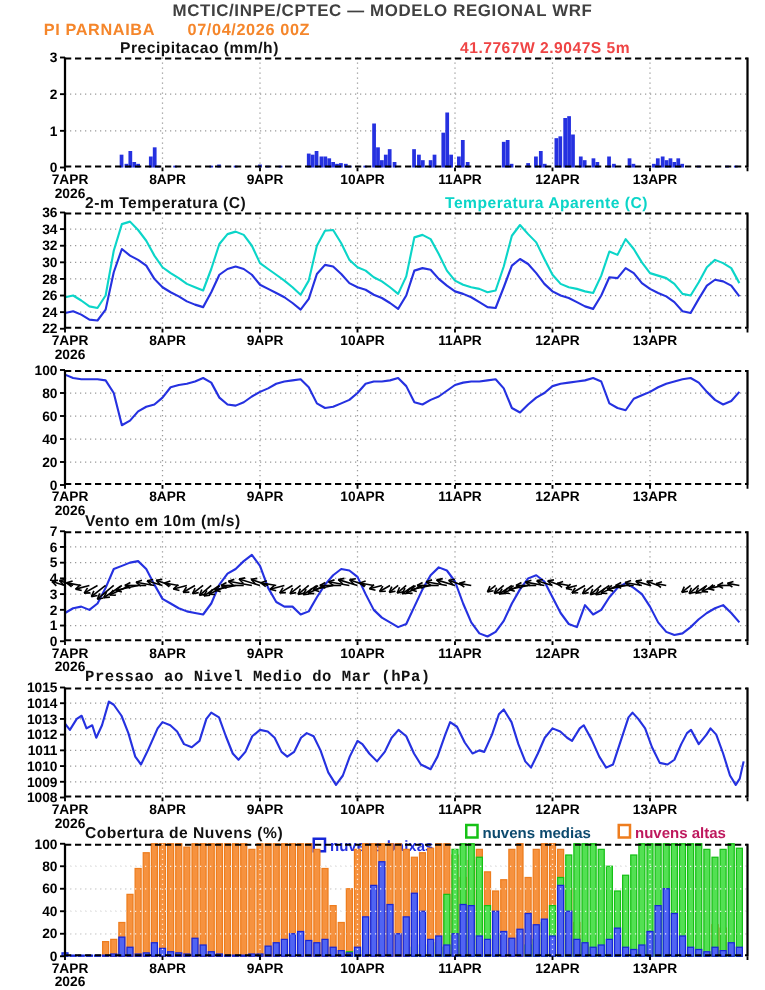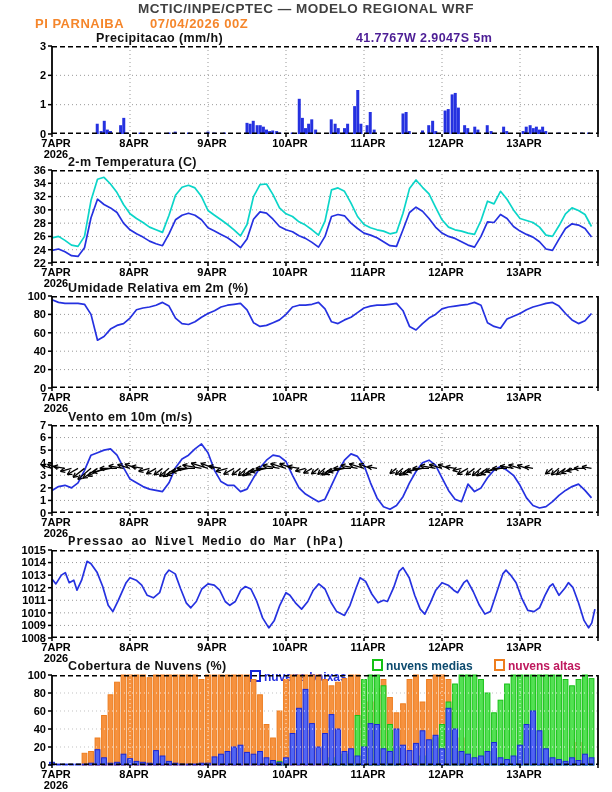--- a/index.html
+++ b/index.html
@@ -18,21 +18,21 @@
 </head>
 <body>
 
 <div class="page">
 
   <div class="hdr1" style="color: #404040;">MCTIC/INPE/CPTEC — MODELO REGIONAL WRF</div>
   <div class="hdr2-station" style="color: rgb(245, 134, 43);">PI PARNAIBA</div>
   <div class="hdr2-date" style="color: rgb(245, 134, 43);">07/04/2026 00Z</div>
 
   <div class="ptitle" style="left:68px;top:31px;padding-left:28px;">Precipitacao (mm/h)</div>
-  <div class="rlabel" style="left: 356px; top: 31px; color: #4c1d95;" id="loc-label">41.7767W 2.9047S 5m</div>
+  <div class="rlabel" style="left: 368px; top: 31px; color: #ef4444;" id="loc-label">41.7767W 2.9047S 5m</div>
   <svg class="panel" id="chart-0" style="top:46px;" height="116">
       <line x1="130" y1="0" x2="130" y2="88" stroke="#999999" stroke-width="1" stroke-dasharray="1 3"></line>
       <line x1="208" y1="0" x2="208" y2="88" stroke="#999999" stroke-width="1" stroke-dasharray="1 3"></line>
       <line x1="286" y1="0" x2="286" y2="88" stroke="#999999" stroke-width="1" stroke-dasharray="1 3"></line>
       <line x1="364" y1="0" x2="364" y2="88" stroke="#999999" stroke-width="1" stroke-dasharray="1 3"></line>
       <line x1="442" y1="0" x2="442" y2="88" stroke="#999999" stroke-width="1" stroke-dasharray="1 3"></line>
       <line x1="520" y1="0" x2="520" y2="88" stroke="#999999" stroke-width="1" stroke-dasharray="1 3"></line>
       <line x1="52" y1="58.66666666666667" x2="598" y2="58.66666666666667" stroke="#999999" stroke-width="1" stroke-dasharray="1 3"></line>
       <line x1="52" y1="29.333333333333336" x2="598" y2="29.333333333333336" stroke="#999999" stroke-width="1" stroke-dasharray="1 3"></line>
       <rect x="95.74000000000001" y="77.73333333333333" width="3" height="10.266666666666666" fill="#2531e0"></rect>
@@ -134,20 +134,21 @@
       <text x="134" y="101" font-family="&quot;Liberation Sans&quot;,sans-serif" font-size="11" font-weight="bold" fill="#000" text-anchor="middle">8APR</text>
       <text x="212" y="101" font-family="&quot;Liberation Sans&quot;,sans-serif" font-size="11" font-weight="bold" fill="#000" text-anchor="middle">9APR</text>
       <text x="290" y="101" font-family="&quot;Liberation Sans&quot;,sans-serif" font-size="11" font-weight="bold" fill="#000" text-anchor="middle">10APR</text>
       <text x="368" y="101" font-family="&quot;Liberation Sans&quot;,sans-serif" font-size="11" font-weight="bold" fill="#000" text-anchor="middle">11APR</text>
       <text x="446" y="101" font-family="&quot;Liberation Sans&quot;,sans-serif" font-size="11" font-weight="bold" fill="#000" text-anchor="middle">12APR</text>
       <text x="524" y="101" font-family="&quot;Liberation Sans&quot;,sans-serif" font-size="11" font-weight="bold" fill="#000" text-anchor="middle">13APR</text>
       <text x="56" y="112" font-family="&quot;Liberation Sans&quot;,sans-serif" font-size="11" font-weight="bold" fill="#000" text-anchor="middle">2026</text>
     </svg>
 
   <div class="ptitle" style="left:68px;top:155px;text-align:right;">2-m Temperatura (C)</div>
+  <div class="rlabel" style="left: 356px; top: 155px; color: rgb(11, 213, 200);" id="apparent-label">Temperatura Aparente (C)</div>
   <svg class="panel" id="chart-1" style="top:170px;" height="121">
       <line x1="130" y1="0" x2="130" y2="93" stroke="#999999" stroke-width="1" stroke-dasharray="1 3"></line>
       <line x1="208" y1="0" x2="208" y2="93" stroke="#999999" stroke-width="1" stroke-dasharray="1 3"></line>
       <line x1="286" y1="0" x2="286" y2="93" stroke="#999999" stroke-width="1" stroke-dasharray="1 3"></line>
       <line x1="364" y1="0" x2="364" y2="93" stroke="#999999" stroke-width="1" stroke-dasharray="1 3"></line>
       <line x1="442" y1="0" x2="442" y2="93" stroke="#999999" stroke-width="1" stroke-dasharray="1 3"></line>
       <line x1="520" y1="0" x2="520" y2="93" stroke="#999999" stroke-width="1" stroke-dasharray="1 3"></line>
       <line x1="52" y1="79.71428571428572" x2="598" y2="79.71428571428572" stroke="#999999" stroke-width="1" stroke-dasharray="1 3"></line>
       <line x1="52" y1="66.42857142857143" x2="598" y2="66.42857142857143" stroke="#999999" stroke-width="1" stroke-dasharray="1 3"></line>
       <line x1="52" y1="53.142857142857146" x2="598" y2="53.142857142857146" stroke="#999999" stroke-width="1" stroke-dasharray="1 3"></line>
@@ -187,21 +188,20 @@
       <text x="56" y="106" font-family="&quot;Liberation Sans&quot;,sans-serif" font-size="11" font-weight="bold" fill="#000" text-anchor="middle">7APR</text>
       <text x="134" y="106" font-family="&quot;Liberation Sans&quot;,sans-serif" font-size="11" font-weight="bold" fill="#000" text-anchor="middle">8APR</text>
       <text x="212" y="106" font-family="&quot;Liberation Sans&quot;,sans-serif" font-size="11" font-weight="bold" fill="#000" text-anchor="middle">9APR</text>
       <text x="290" y="106" font-family="&quot;Liberation Sans&quot;,sans-serif" font-size="11" font-weight="bold" fill="#000" text-anchor="middle">10APR</text>
       <text x="368" y="106" font-family="&quot;Liberation Sans&quot;,sans-serif" font-size="11" font-weight="bold" fill="#000" text-anchor="middle">11APR</text>
       <text x="446" y="106" font-family="&quot;Liberation Sans&quot;,sans-serif" font-size="11" font-weight="bold" fill="#000" text-anchor="middle">12APR</text>
       <text x="524" y="106" font-family="&quot;Liberation Sans&quot;,sans-serif" font-size="11" font-weight="bold" fill="#000" text-anchor="middle">13APR</text>
       <text x="56" y="117" font-family="&quot;Liberation Sans&quot;,sans-serif" font-size="11" font-weight="bold" fill="#000" text-anchor="middle">2026</text>
     </svg>
 
-  <div class="ptitle" style="left:68px;top:281px;">Umidade Relativa em 2m (%)</div>
   <svg class="panel" id="chart-2" style="top:296px;" height="120">
       <line x1="130" y1="0" x2="130" y2="92" stroke="#999999" stroke-width="1" stroke-dasharray="1 3"></line>
       <line x1="208" y1="0" x2="208" y2="92" stroke="#999999" stroke-width="1" stroke-dasharray="1 3"></line>
       <line x1="286" y1="0" x2="286" y2="92" stroke="#999999" stroke-width="1" stroke-dasharray="1 3"></line>
       <line x1="364" y1="0" x2="364" y2="92" stroke="#999999" stroke-width="1" stroke-dasharray="1 3"></line>
       <line x1="442" y1="0" x2="442" y2="92" stroke="#999999" stroke-width="1" stroke-dasharray="1 3"></line>
       <line x1="520" y1="0" x2="520" y2="92" stroke="#999999" stroke-width="1" stroke-dasharray="1 3"></line>
       <line x1="52" y1="73.6" x2="598" y2="73.6" stroke="#999999" stroke-width="1" stroke-dasharray="1 3"></line>
       <line x1="52" y1="55.199999999999996" x2="598" y2="55.199999999999996" stroke="#999999" stroke-width="1" stroke-dasharray="1 3"></line>
       <line x1="52" y1="36.800000000000004" x2="598" y2="36.800000000000004" stroke="#999999" stroke-width="1" stroke-dasharray="1 3"></line>

